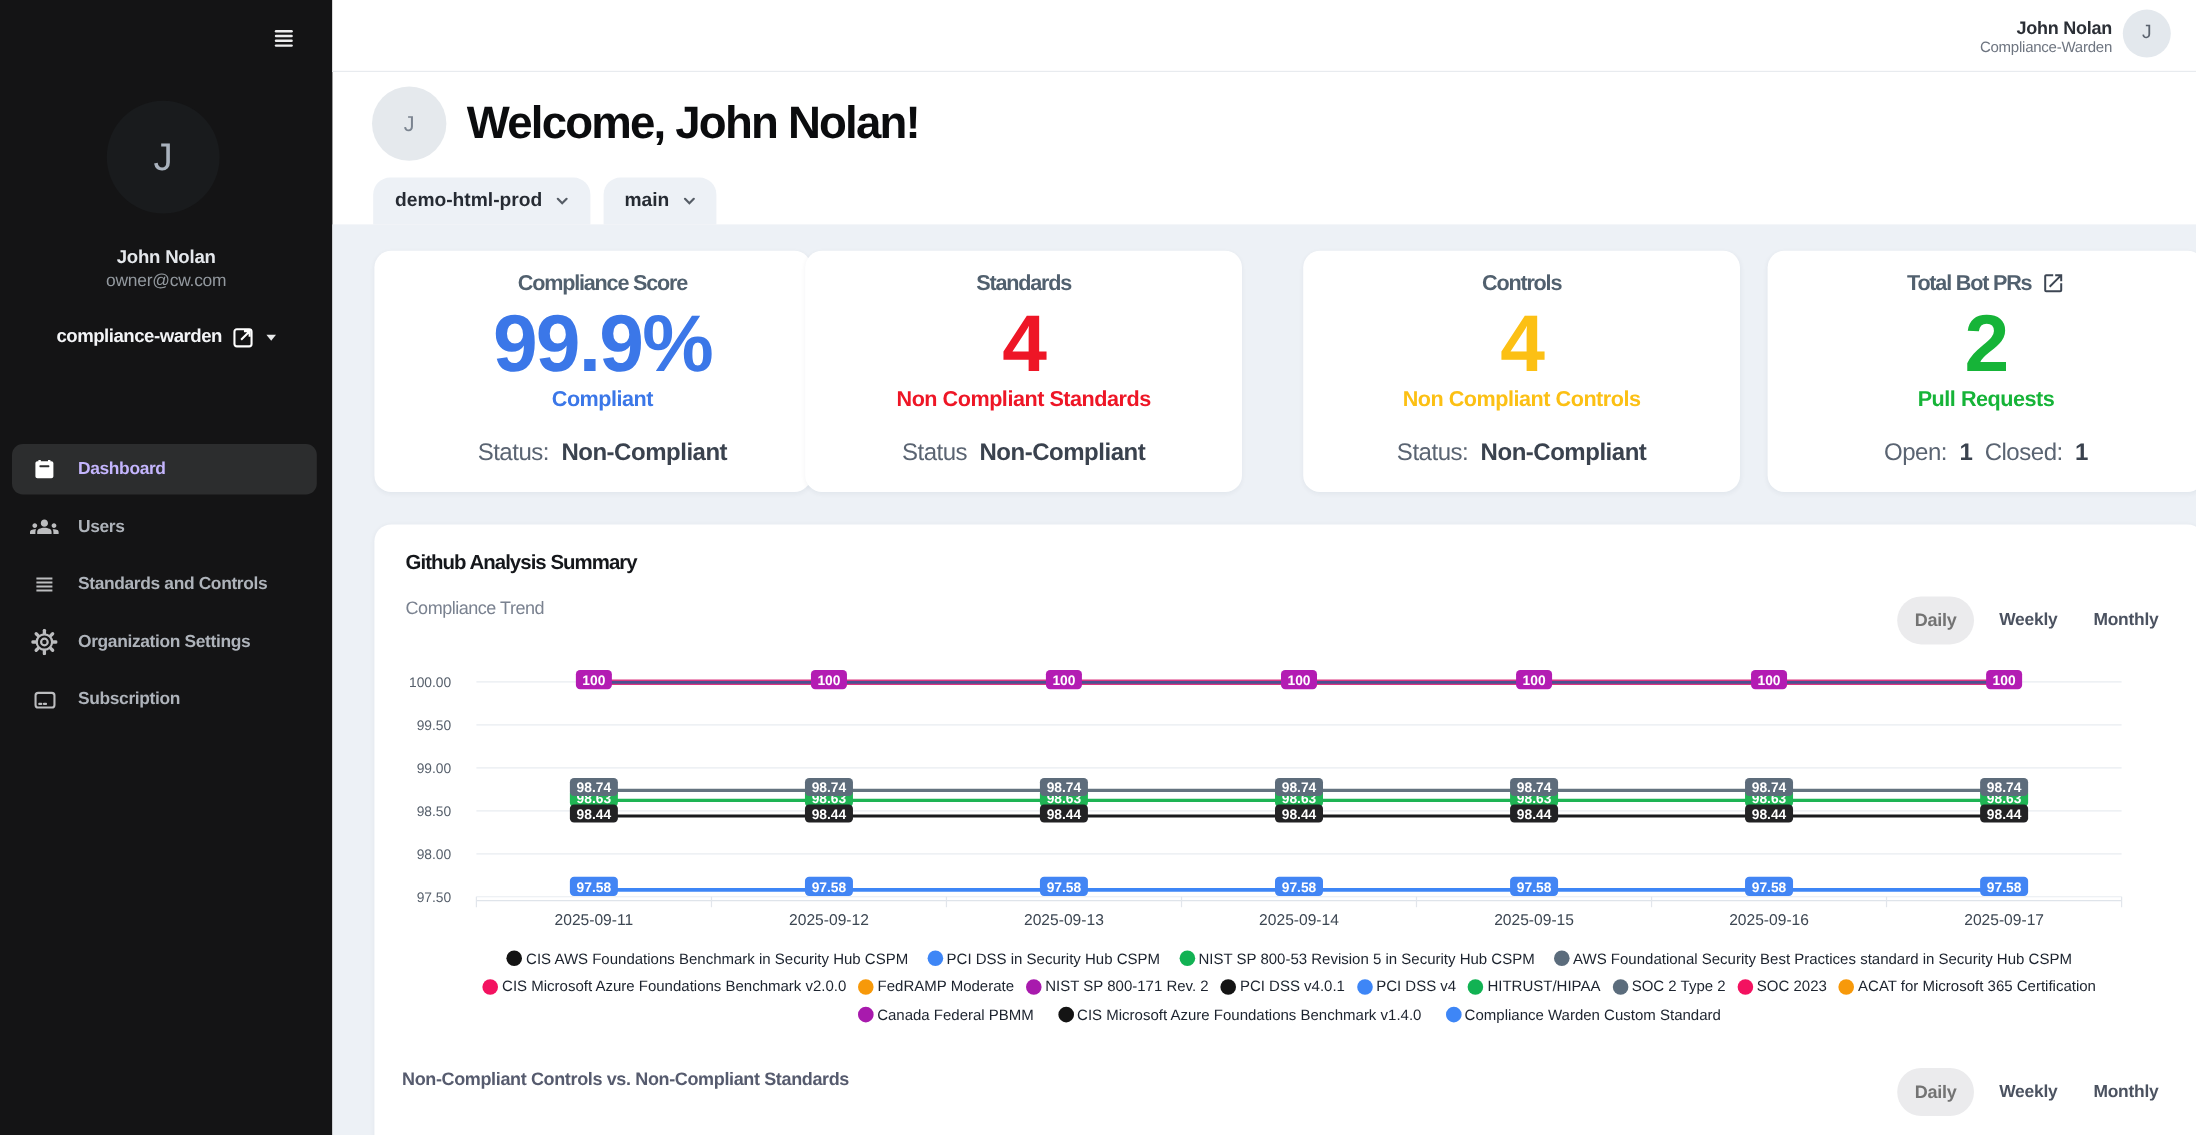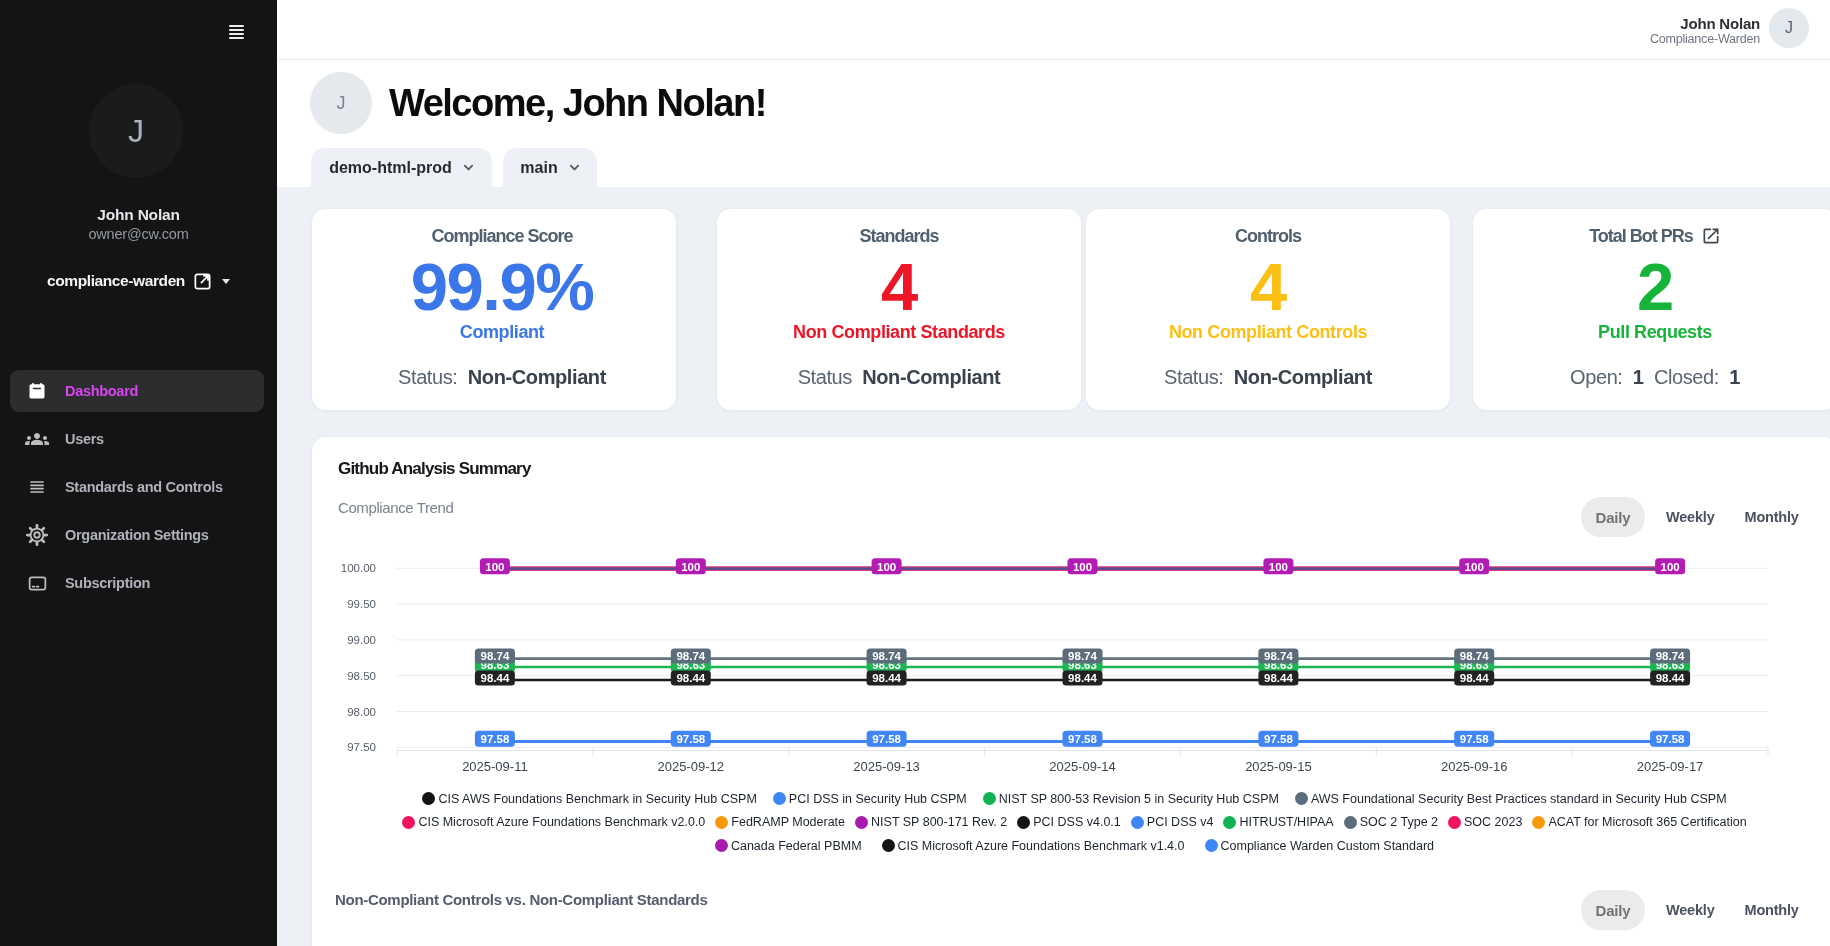--- a/index.html
+++ b/index.html
@@ -14,21 +14,21 @@
   #sb-name { left:0; top:206px; width:277px; text-align:center; color:#e4e7eb; font-size:15.5px; font-weight:700; letter-spacing:-0.2px; }
   #sb-mail { left:0; top:226px; width:277px; text-align:center; color:#93999f; font-size:14.5px; letter-spacing:-0.2px; }
   #sb-org { left:0; top:268px; width:277px; display:flex; align-items:center; justify-content:center; height:26px; }
   #sb-org .txt { color:#f3f4f6; font-size:15.5px; font-weight:600; letter-spacing:-0.4px; }
   #sb-org svg { margin-left:8px; }
   #sb-org .caret { margin-left:10px; width:0; height:0; border-left:4.5px solid transparent; border-right:4.5px solid transparent; border-top:5.5px solid #e8e9ea; }
   .mi { left:10px; width:254px; height:42px; border-radius:9px; display:flex; align-items:center; }
   .mi.sel { background:#2c2d2e; }
   .mi .ic { width:24px; margin-left:15px; display:flex; justify-content:center; }
   .mi .lb { margin-left:16px; font-size:14.5px; font-weight:600; color:#aeb3ba; letter-spacing:-0.3px; }
-  .mi.sel .lb { color:#d946ef; }
+  .mi.sel .lb { color:#c4b5fd; }
 
   
   #header { left:277px; top:0; width:1553px; height:60px; background:#fff; border-bottom:1px solid #e8ebef; }
   #hd-name { right:70px; top:15px; text-align:right; color:#2b2f36; font-size:15px; font-weight:700; letter-spacing:-0.2px; position:absolute; }
   #hd-role { right:70px; top:31.5px; text-align:right; color:#6e7580; font-size:12.5px; letter-spacing:-0.2px; position:absolute; }
   #hd-avatar { left:1769px; top:8px; width:40px; height:40px; border-radius:50%; background:#e3e8ed; color:#5a626e; font-size:16px; display:flex; align-items:center; justify-content:center; }
 
   
   #w-avatar { left:310px; top:72px; width:62px; height:62px; border-radius:50%; background:#e5e9ed; color:#7b8490; font-size:18px; display:flex; align-items:center; justify-content:center; }
   #w-title { left:389px; top:82px; font-size:38px; font-weight:800; color:#0b0c0e; letter-spacing:-1.5px; }
@@ -157,21 +157,21 @@
 </div>
 
 <div id="content" class="abs"></div>
 
 <div class="card abs" style="left:312px;padding-left:16px;">
   <div class="ct">Compliance Score</div>
   <div class="num blue">99.9%</div>
   <div class="sub blue">Compliant</div>
   <div class="st">Status: &nbsp;<b>Non-Compliant</b></div>
 </div>
-<div class="card abs" style="left:717px;">
+<div class="card abs" style="left:671px;">
   <div class="ct">Standards</div>
   <div class="num red">4</div>
   <div class="sub red">Non Compliant Standards</div>
   <div class="st">Status &nbsp;<b>Non-Compliant</b></div>
 </div>
 <div class="card abs" style="left:1086px;">
   <div class="ct">Controls</div>
   <div class="num amber">4</div>
   <div class="sub amber">Non Compliant Controls</div>
   <div class="st">Status: &nbsp;<b>Non-Compliant</b></div>

